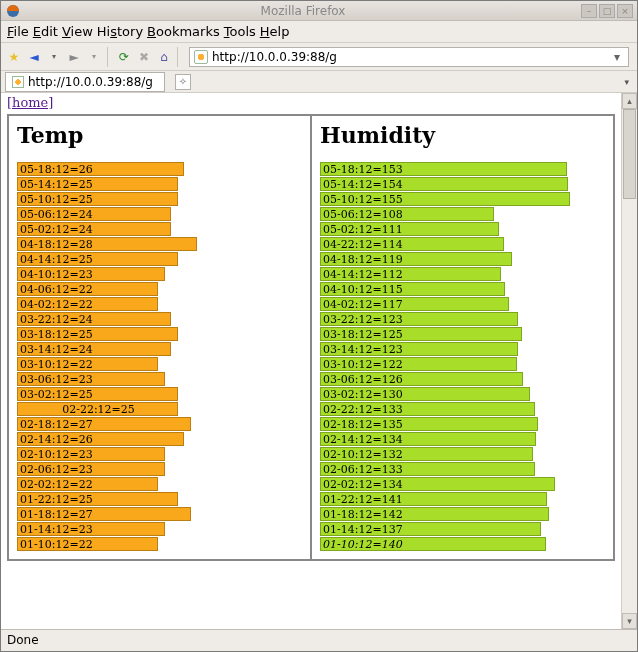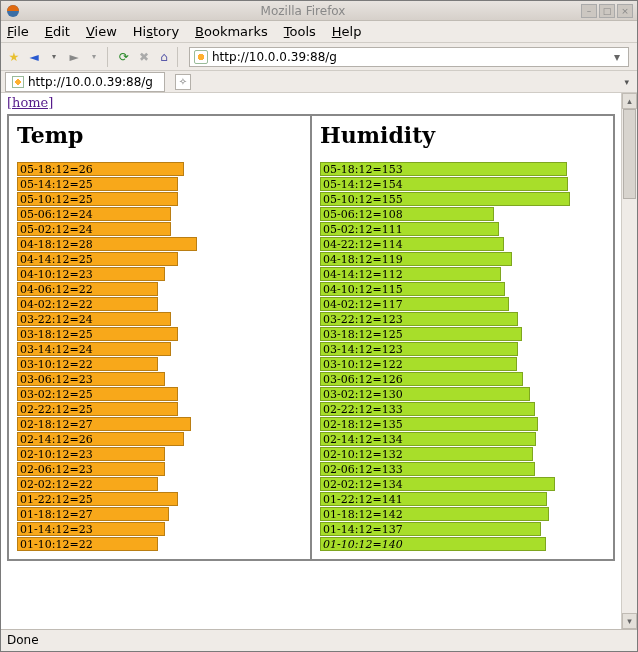--- a/index.html
+++ b/index.html
@@ -23,21 +23,21 @@
   .titlebar .icon { width: 16px; height: 16px; margin: 0 4px; }
   .titlebar .title { flex: 1; text-align: center; color: #888; font-size: 12px; }
   .titlebar .winbtns { display: flex; gap: 2px; margin-right: 4px; }
   .titlebar .winbtn { width: 16px; height: 14px; background: #ccc7c1; border: 1px solid #aaa; font-size: 9px; display: flex; align-items: center; justify-content: center; color: #888;}
   .menubar {
     height: 22px;
     background: #efebe7;
     display: flex;
     align-items: center;
     padding: 0 6px;
-    gap: 16px;
+    gap: 4px;
     border-bottom: 1px solid #d0ccc6;
   }
   .menubar span { font-size: 13px; color: #000; cursor: default; }
   .menubar span u { text-decoration: underline; }
   .toolbar {
     height: 28px;
     background: #efebe7;
     display: flex;
     align-items: center;
     padding: 0 4px;
@@ -215,28 +215,28 @@
             <div class="bar" style="width: 161px;">04-14:12=25</div>
             <div class="bar" style="width: 148px;">04-10:12=23</div>
             <div class="bar" style="width: 141px;">04-06:12=22</div>
             <div class="bar" style="width: 141px;">04-02:12=22</div>
             <div class="bar" style="width: 154px;">03-22:12=24</div>
             <div class="bar" style="width: 161px;">03-18:12=25</div>
             <div class="bar" style="width: 154px;">03-14:12=24</div>
             <div class="bar" style="width: 141px;">03-10:12=22</div>
             <div class="bar" style="width: 148px;">03-06:12=23</div>
             <div class="bar" style="width: 161px;">03-02:12=25</div>
-            <div class="bar" style="width: 161px;">02-22:12=25</div>
+            <div class="bar" style="width: 161px; text-align: center;">02-22:12=25</div>
             <div class="bar" style="width: 174px;">02-18:12=27</div>
             <div class="bar" style="width: 167px;">02-14:12=26</div>
             <div class="bar" style="width: 148px;">02-10:12=23</div>
             <div class="bar" style="width: 148px;">02-06:12=23</div>
             <div class="bar" style="width: 141px;">02-02:12=22</div>
             <div class="bar" style="width: 161px;">01-22:12=25</div>
-            <div class="bar" style="width: 152px;">01-18:12=27</div>
+            <div class="bar" style="width: 174px;">01-18:12=27</div>
             <div class="bar" style="width: 148px;">01-14:12=23</div>
             <div class="bar" style="width: 141px;">01-10:12=22</div>
           </div>
       </div>
       <div class="panel humidity">
         <h2>Humidity</h2>
         <div class="bars" id="hum-bars">
             <div class="bar" style="width: 247px;">05-18:12=153</div>
             <div class="bar" style="width: 248px;">05-14:12=154</div>
             <div class="bar" style="width: 250px;">05-10:12=155</div>

